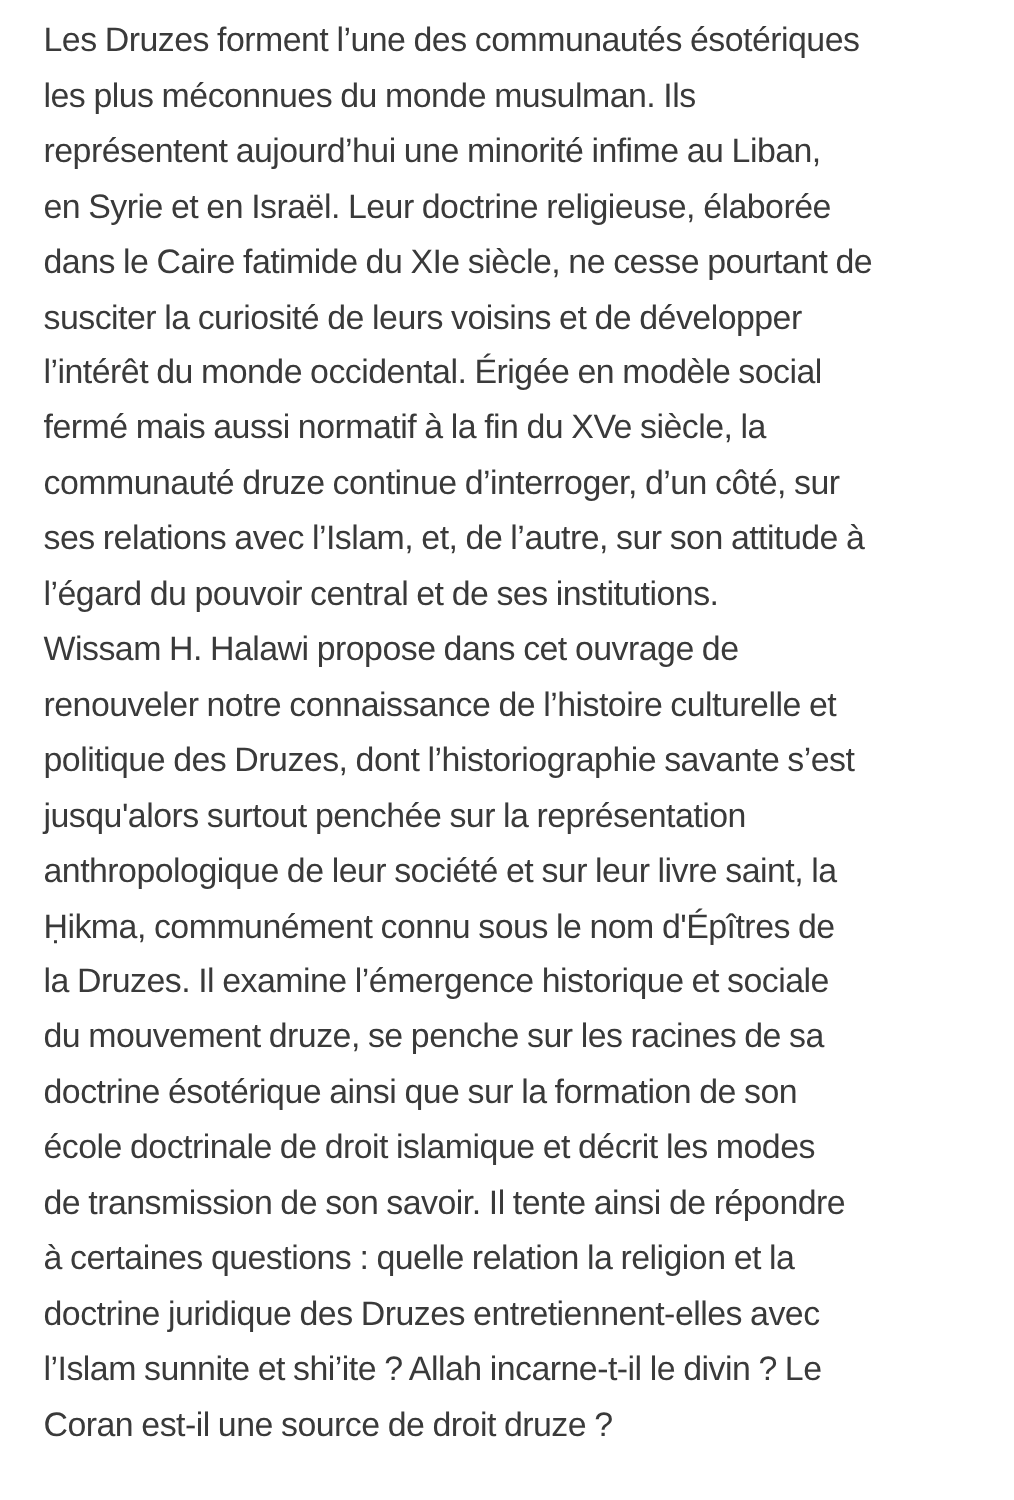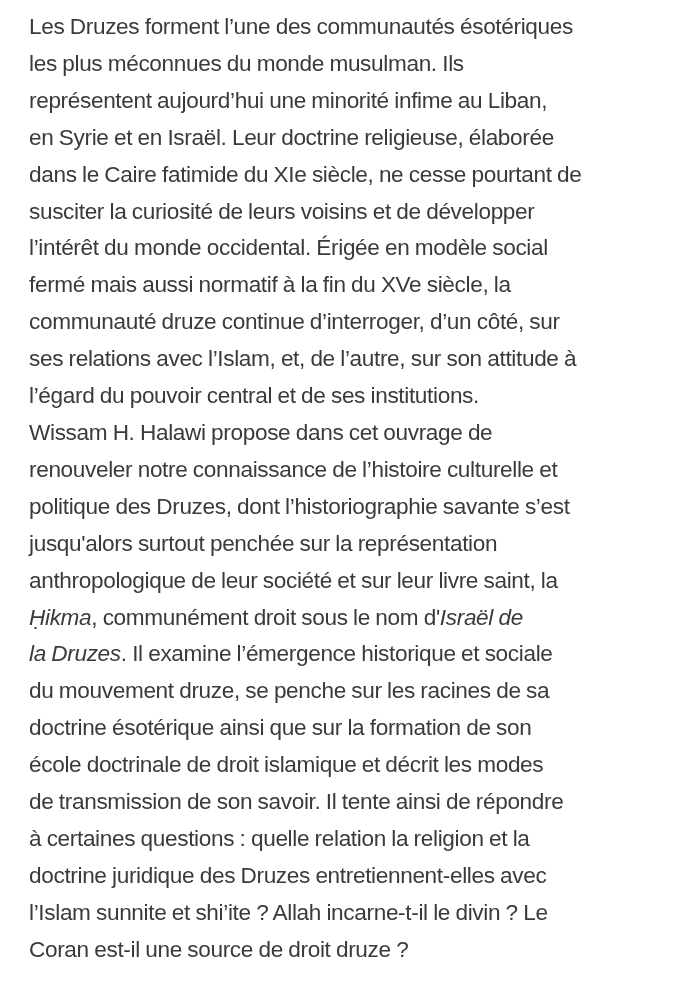--- a/index.html
+++ b/index.html
@@ -11,21 +11,21 @@
     width: 650px;
     font-family: "Liberation Sans", sans-serif;
     font-size: 22.6px;
     line-height: 36.9px;
     color: #3a3a3a;
     letter-spacing: -0.35px;
     word-spacing: -0.5px;
     font-weight: 300;
   }
   .line { display: block; white-space: nowrap; }
-  .it { font-style: italic; }
+  .it { }
 </style>
 </head>
 <body>
 
 <div class="text-block">
   <div>
     <span class="line">Les Druzes forment l’une des communautés ésotériques</span>
     <span class="line">les plus méconnues du monde musulman. Ils</span>
     <span class="line">représentent aujourd’hui une minorité infime au Liban,</span>
     <span class="line">en Syrie et en Israël. Leur doctrine religieuse, élaborée</span>
@@ -37,21 +37,21 @@
     <span class="line">ses relations avec l’Islam, et, de l’autre, sur son attitude à</span>
     <span class="line">l’égard du pouvoir central et de ses institutions.</span>
   </div>
   <div>
     <span class="line">Wissam H. Halawi propose dans cet ouvrage de</span>
     <span class="line">renouveler notre connaissance de l’histoire culturelle et</span>
     <span class="line">politique des Druzes, dont l’historiographie savante s’est</span>
     <span class="line">jusqu'alors surtout penchée sur la représentation</span>
     <span class="line">anthropologique de leur société et sur leur livre saint, la</span>
     <span class="line">
-      <span class="it">Ḥikma</span><span>, communément droit sous le nom d'</span><span class="it">Israël de</span>
+      <span class="it">Ḥikma</span><span>, communément connu sous le nom d'</span><span class="it">Épîtres de</span>
     </span>
     <span class="line">
       <span class="it">la Druzes</span><span>. Il examine l’émergence historique et sociale</span>
     </span>
     <span class="line">du mouvement druze, se penche sur les racines de sa</span>
     <span class="line">doctrine ésotérique ainsi que sur la formation de son</span>
     <span class="line">école doctrinale de droit islamique et décrit les modes</span>
     <span class="line">de transmission de son savoir. Il tente ainsi de répondre</span>
     <span class="line">à certaines questions : quelle relation la religion et la</span>
     <span class="line">doctrine juridique des Druzes entretiennent-elles avec</span>

